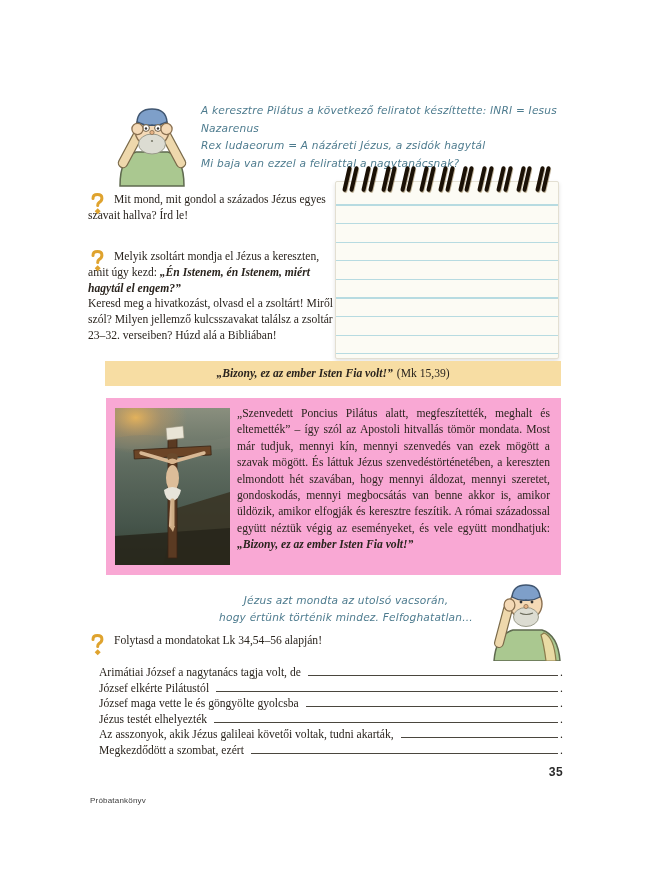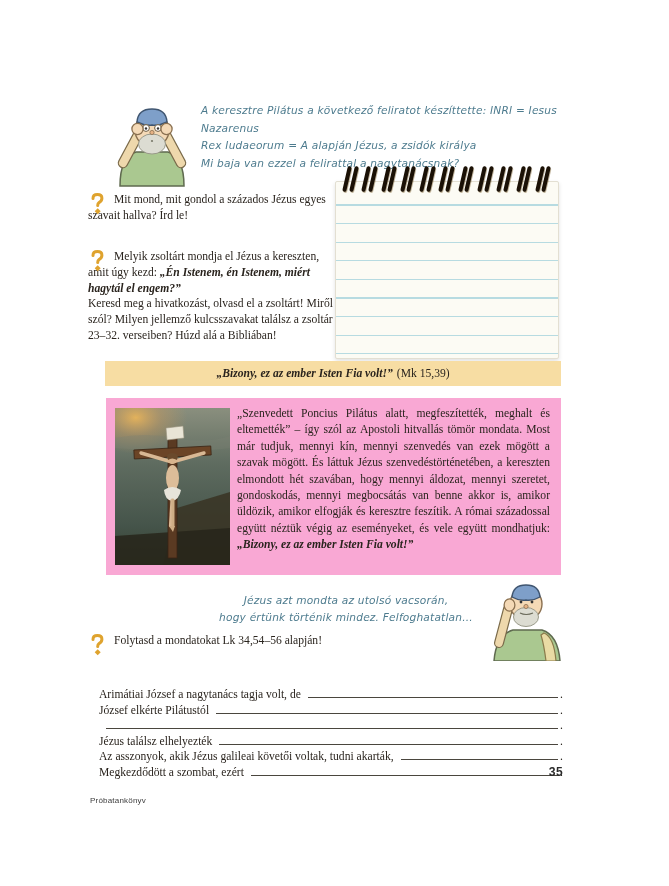--- a/index.html
+++ b/index.html
@@ -54,21 +54,21 @@
   .readbox{
     position:absolute;left:106px;top:398px;width:455px;height:177px;background:#f9a8d4;
   }
   .painting{position:absolute;left:9px;top:10px;width:115px;height:157px;display:block;}
   .readtext{
     position:absolute;left:131px;top:8px;right:11px;
     font-size:11.6px;line-height:16.4px;text-align:justify;
   }
   .readtext .em{font-weight:bold;}
   
-  .fill-list{position:absolute;left:99px;top:688px;width:464px;}
+  .fill-list{position:absolute;left:99px;top:666px;width:464px;}
   .fill-row{display:flex;align-items:baseline;height:15.6px;font-size:11.6px;}
   .fill-label{white-space:nowrap;}
   .fill-line{flex:1;border-bottom:1px solid #4a463e;margin:0 2px 3px 7px;min-width:30px;}
   
   .footer-left{
     position:absolute;left:90px;top:796px;font-family:"Liberation Sans", sans-serif;
     font-size:8px;color:#3c3c3c;letter-spacing:.2px;
   }
   .footer-page{
     position:absolute;right:106px;top:766px;font-family:Liberation Mono, monospace;
@@ -94,21 +94,21 @@
     <circle cx="38" cy="33.5" r="1.2" fill="#333333"></circle>
     <circle cx="50" cy="33.5" r="1.2" fill="#333333"></circle>
     <circle cx="44" cy="37.5" r="2.1" fill="#e5b184" stroke="#8a7050" stroke-width=".8"></circle>
     <circle cx="29.5" cy="34" r="5.6" fill="#f4d9b6" stroke="#8a7050" stroke-width="1.3"></circle>
     <circle cx="58.5" cy="34" r="5.6" fill="#f4d9b6" stroke="#8a7050" stroke-width="1.3"></circle>
     <circle cx="44" cy="46" r="1.1" fill="#7a7a6a"></circle>
   </svg>
 
   <div class="handwriting hw-top">
     <div>A keresztre Pilátus a következő feliratot készíttette: INRI = Iesus Nazarenus</div>
-    <div>Rex Iudaeorum = A alapján Jézus, a zsidók királya</div>
+    <div>Rex Iudaeorum = A názáreti Jézus, a zsidók hagytál</div>
     <div>Mi baja van ezzel a felirattal a nagytanácsnak?</div>
   </div>
 
   <div class="notebook">
     <div class="spiral">
       <div class="loop"></div>
       <div class="loop"></div>
       <div class="loop"></div>
       <div class="loop"></div>
       <div class="loop"></div>
@@ -211,25 +211,26 @@
       <span class="fill-label">Arimátiai József a nagytanács tagja volt, de</span>
       <span class="fill-line"></span>
       <span>.</span>
     </div>
     <div class="fill-row">
       <span class="fill-label">József elkérte Pilátustól</span>
       <span class="fill-line"></span>
       <span>.</span>
     </div>
     <div class="fill-row">
-      <span class="fill-line"></span>
-      <span>.</span>
-    </div>
-    <div class="fill-row">
-      <span class="fill-label">Jézus találsz elhelyezték</span>
+      <span class="fill-label">József maga vette le és göngyölte gyolcsba</span>
+      <span class="fill-line"></span>
+      <span>.</span>
+    </div>
+    <div class="fill-row">
+      <span class="fill-label">Jézus testét elhelyezték</span>
       <span class="fill-line"></span>
       <span>.</span>
     </div>
     <div class="fill-row">
       <span class="fill-label">Az asszonyok, akik Jézus galileai követői voltak, tudni akarták,</span>
       <span class="fill-line"></span>
       <span>.</span>
     </div>
     <div class="fill-row">
       <span class="fill-label">Megkezdődött a szombat, ezért</span>

